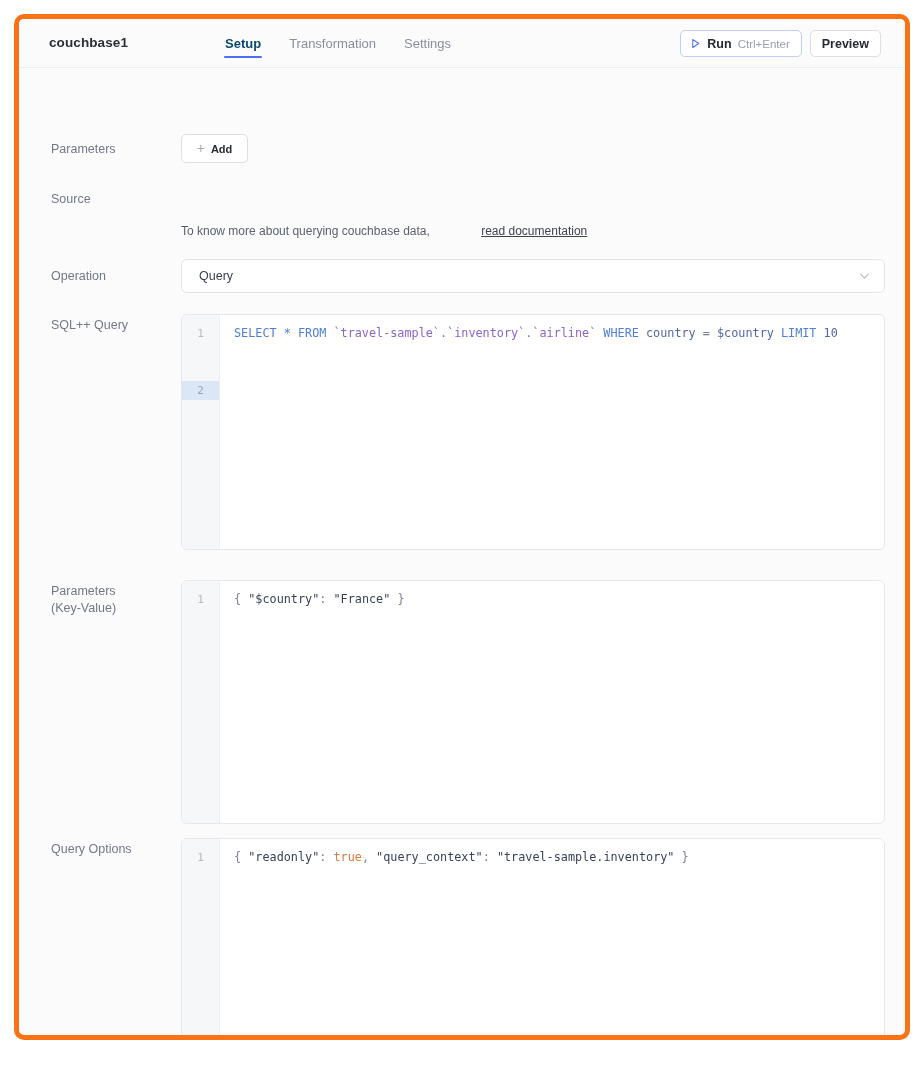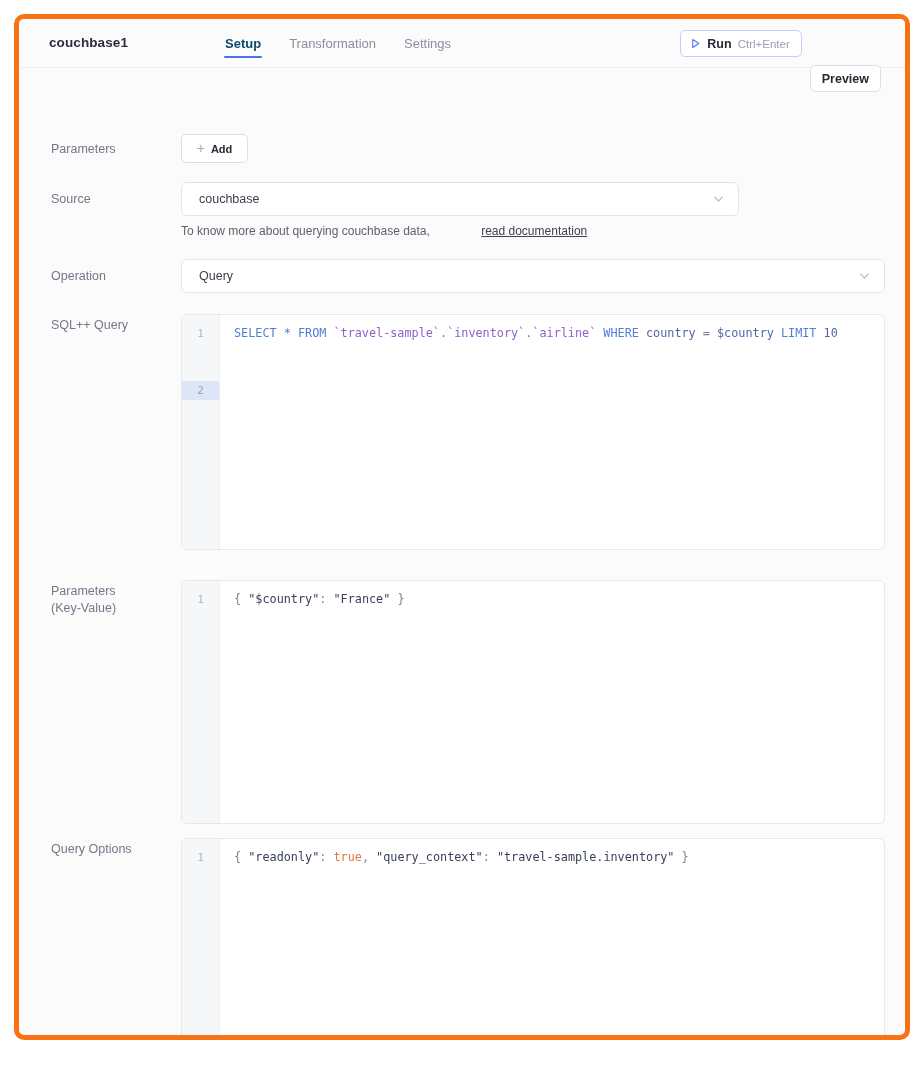--- a/index.html
+++ b/index.html
@@ -77,20 +77,21 @@
     background: #4e6ef5;
     border-radius: 2px;
   }
 
   .header-actions {
     position: absolute;
     right: 24px;
     top: 11px;
     display: flex;
     gap: 8px;
+    align-items: center;
   }
   .btn {
     height: 27px;
     box-sizing: border-box;
     display: flex;
     align-items: center;
     gap: 6px;
     padding: 0 11px;
     border-radius: 5px;
     background: #ffffff;
@@ -113,21 +114,20 @@
   }
   .play-icon {
     width: 11px;
     height: 11px;
     display: block;
   }
   .btn-preview {
     border: 1px solid #dcdfe4;
     font-weight: bold;
     color: #262a35;
-    margin-top: 35px;
   }
 
   
   .body {
     position: relative;
     padding: 0;
   }
   .row {
     position: absolute;
     left: 0;
@@ -290,28 +290,20 @@
     <div class="row" style="top:66px;height:40px">
       <div class="label" style="top:7px">Parameters</div>
       <div class="add-btn" style="top:0">
         <span class="plus">+</span>
         <span class="add-lbl">Add</span>
       </div>
     </div>
 
     <div class="row" style="top:114px;height:62px">
       <div class="label" style="top:9px">Source</div>
-      <div class="select" style="left:162px;width:558px;top:0">
-        <span class="value">couchbase</span>
-        <span>
-          <svg class="chev" viewBox="0 0 14 14" fill="none" xmlns="http://www.w3.org/2000/svg">
-            <path d="M3 5 L7 9.2 L11 5" stroke="#b6bbc6" stroke-width="1.3" stroke-linecap="round" stroke-linejoin="round"></path>
-          </svg>
-        </span>
-      </div>
       <div class="helper" style="top:42px">
         <span>To know more about querying couchbase data, </span><a href="#">read documentation</a>
       </div>
     </div>
 
     <div class="row" style="top:191px;height:40px">
       <div class="label" style="top:9px">Operation</div>
       <div class="select" style="left:162px;width:704px;top:0">
         <span class="value">Query</span>
         <span>

